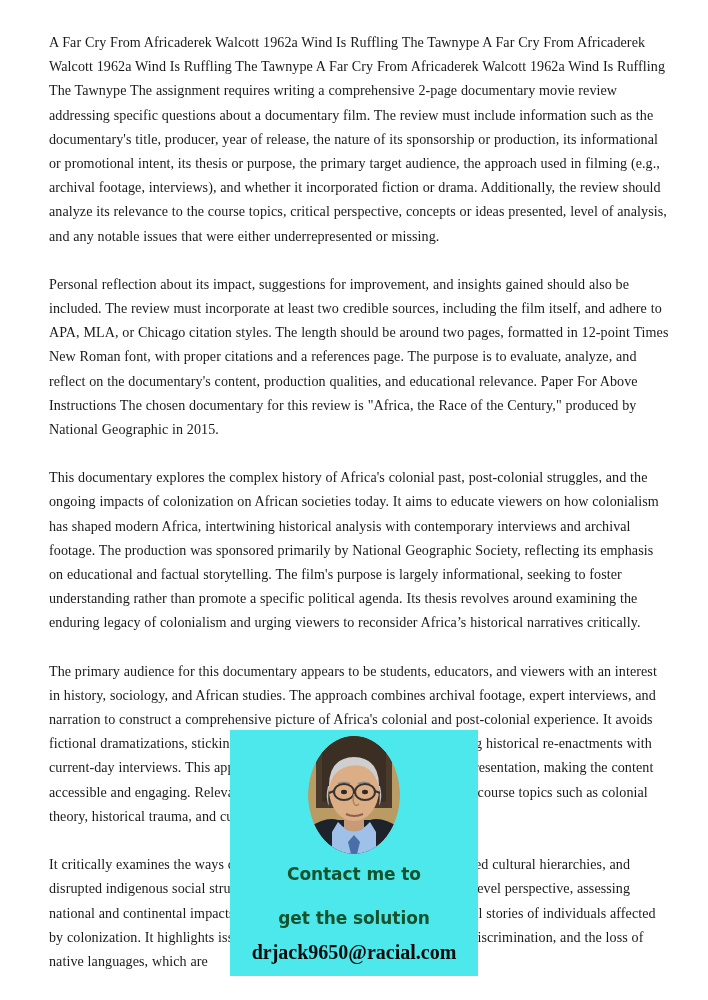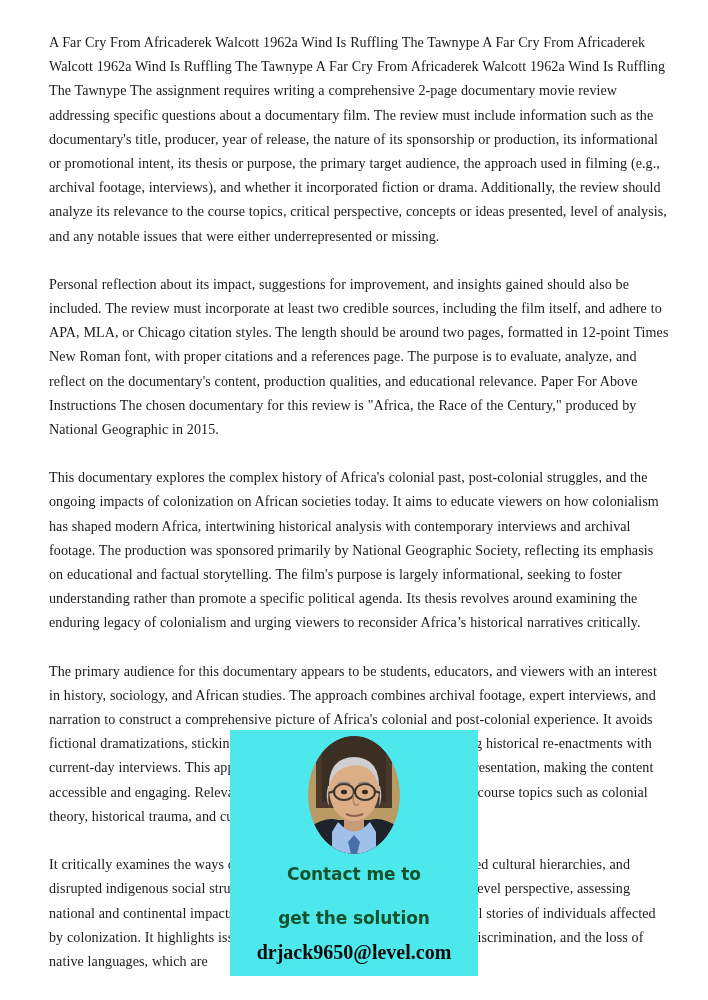--- a/index.html
+++ b/index.html
@@ -150,16 +150,16 @@
 
           <path d="M46 58 Q44 66 47 69 Q49 70 51 68" stroke="#b08563" stroke-width="1.6" fill="none"></path>
 
           <path d="M38 78 Q46 82 55 78" stroke="#8e5f4c" stroke-width="2" fill="none"></path>
         </g>
       </svg>
     </div>
 
     <div class="promo-line l1">Contact me to</div>
     <div class="promo-line l2">get the solution</div>
-    <div class="promo-email">drjack9650@level.com</div>
+    <div class="promo-email">drjack9650@racial.com</div>
   </div>
 
 </div>
 
 </body></html>

